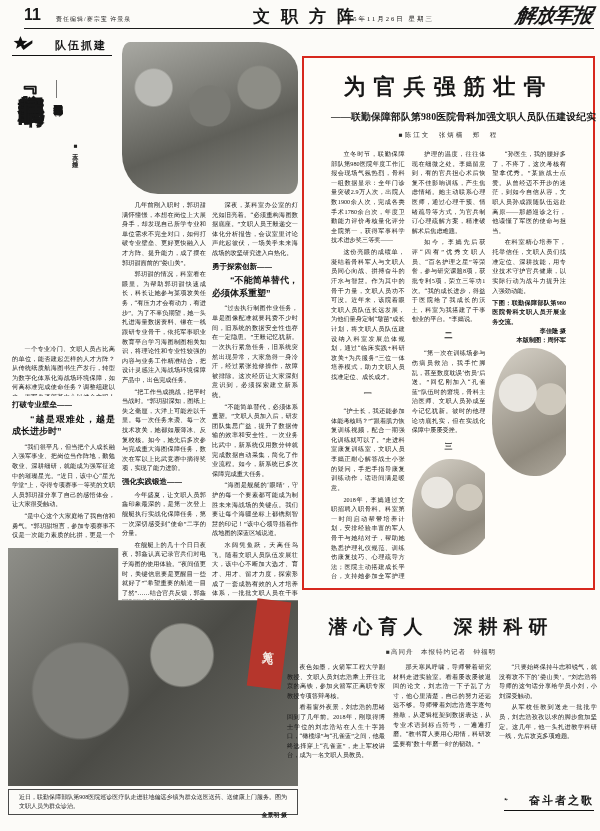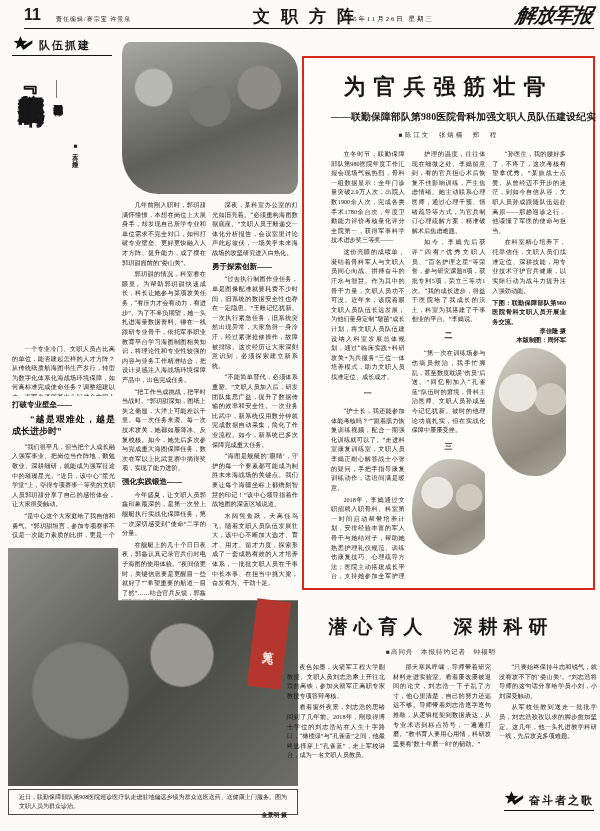--- a/index.html
+++ b/index.html
@@ -6,21 +6,21 @@
   body{width:600px;height:831px;background:#ffffff;font-family:"Liberation Serif",serif;color:#171717;}
   #page{position:relative;width:600px;height:831px;background:#fcfbf8;overflow:hidden;}
   
   .hdr{position:absolute;left:24px;right:6px;top:5px;height:23px;border-bottom:1.5px solid #1b1b1b;}
   .pagenum{position:absolute;left:0;top:1px;font-size:16px;font-weight:bold;font-family:"Liberation Sans",sans-serif;text-align:right;}
   .editors{position:absolute;left:32px;top:10px;font-size:6px;letter-spacing:1px;color:#222;}
   .sec-title{position:absolute;left:50%;transform:translateX(-50%);top:0;font-size:17px;font-weight:bold;letter-spacing:11px;white-space:nowrap;}
   .date{position:absolute;right:160px;top:10px;font-size:6.5px;letter-spacing:2px;color:#111;white-space:nowrap;}
   .masthead{position:absolute;right:2px;top:-3px;font-size:20px;font-weight:bold;font-style:italic;transform:skewX(-10deg);letter-spacing:-1px;white-space:nowrap;}
   
-  .badge{position:absolute;display:flex;align-items:flex-end;gap:5px;border-bottom:1.2px solid #111;padding-bottom:2px;}
+  .badge{position:absolute;display:flex;align-items:flex-end;gap:21px;border-bottom:1.2px solid #111;padding-bottom:2px;}
   .badge .bt{font-size:11px;font-weight:bold;letter-spacing:2px;font-family:"Liberation Sans",sans-serif;white-space:nowrap;}
   .badge1{left:12px;top:36px;width:100px;}
   .badge2{left:504px;top:791px;width:90px;}
   
   .vblock{position:absolute;left:16px;top:72px;height:268px;display:flex;flex-direction:row;}
   .vt-main{writing-mode:vertical-rl;font-size:27px;font-weight:bold;line-height:1.08;letter-spacing:1px;}
   .vt-sub{writing-mode:vertical-rl;font-size:9px;font-weight:bold;line-height:1.35;margin-left:7px;margin-top:8px;}
   .vt-by{writing-mode:vertical-rl;font-size:6.5px;margin-left:6px;margin-top:70px;color:#222;}
   .smalltext{font-size:6.2px;line-height:1.55;text-align:justify;}
   .smalltext p{margin:0 0 2px 0;text-indent:2em;}
@@ -128,20 +128,21 @@
     <p>几年前刚入职时，郭玥甜满怀憧憬，本想在岗位上大展身手，却发现自己所学专业和单位需求不完全对口，如何打破专业壁垒、更好更快融入人才方阵、提升能力，成了摆在郭玥甜面前的“娄山关”。</p>
     <p>郭玥甜的情况，科室看在眼里。为帮助郭玥甜快速成长，科长让她参与某项攻关任务，“有压力才会有动力，有进步”。为了不辜负期望，她一头扎进海量数据资料、铆在一线跟研专业骨干，依托军事职业教育平台学习海图制图相关知识，将理论性和专业性较强的内容与业务工作精准结合，把设计灵感注入海战场环境保障产品中，出色完成任务。</p>
     <p>“把工作当成挑战，把平时当战时。”郭玥甜深知，图纸上失之毫厘，大洋上可能差以千里。每一次任务来袭、每一次技术攻关，她都如履薄冰、反复校核。如今，她先后多次参与完成重大海图保障任务，数次在军以上比武竞赛中摘得奖项，实现了能力进阶。</p>
     <div class="kick">强化实践锻造——</div>
     <p>今年盛夏，让文职人员郭鑫印象最深的，是第一次登上舰艇执行实战化保障任务，第一次深切感受到“使命”二字的分量。</p>
     <p>在舰艇上的几十个日日夜夜，郭鑫认真记录官兵们对电子海图的使用体验。“夜间值更时，关键信息要是更醒目一些就好了”“希望重要的航道一目了然”……结合官兵反馈，郭鑫回到岗位后进一步调整优化数据结构和显示方式，有效提升电子海图的实用性。</p>
   </div>
   <div class="mcol mcolB smalltext">
     <p>深夜，某科室办公室的灯光如旧亮着。“必须重构海图数据底座。”文职人员王毅递交一体化分析报告，会议室里讨论声此起彼伏，一场关乎未来海战场的攻坚研究进入白热化。</p>
     <div class="kick">勇于探索创新——</div>
+    <div class="kquote">“不能简单替代，必须体系重塑”</div>
     <p>“过去执行制图作业任务，单是图像配准就要耗费不少时间，旧系统的数据安全性也存在一定隐患。”王毅记忆犹新。一次执行紧急任务，旧系统突然出现异常，大家急得一身冷汗，经过紧张抢修操作，故障被排除。这次经历让大家深刻意识到，必须探索建立新系统。</p>
     <p>“不能简单替代，必须体系重塑。”文职人员加入后，研发团队集思广益，提升了数据传输的效率和安全性。一次业务比武中，新系统仅用数分钟就完成数据自动采集，简化了作业流程。如今，新系统已多次保障完成重大任务。</p>
     <p>“海图是舰艇的‘眼睛’，守护的每一个要素都可能成为制胜未来海战场的关键点。我们要让每个海疆坐标上都镌刻智慧的印记！”该中心领导指着作战地图的深蓝区域说道。</p>
     <p>水阔凭鱼跃，天高任鸟飞。随着文职人员队伍发展壮大，该中心不断加大选才、育才、用才、留才力度，探索形成了一套成熟有效的人才培养体系，一批批文职人员在干事中长本事、在担当中挑大梁，奋发有为、干劲十足。</p>
 
   </div>
 
   <div class="bigphoto"></div>
   <div class="banner">
     <span>第九</span>

